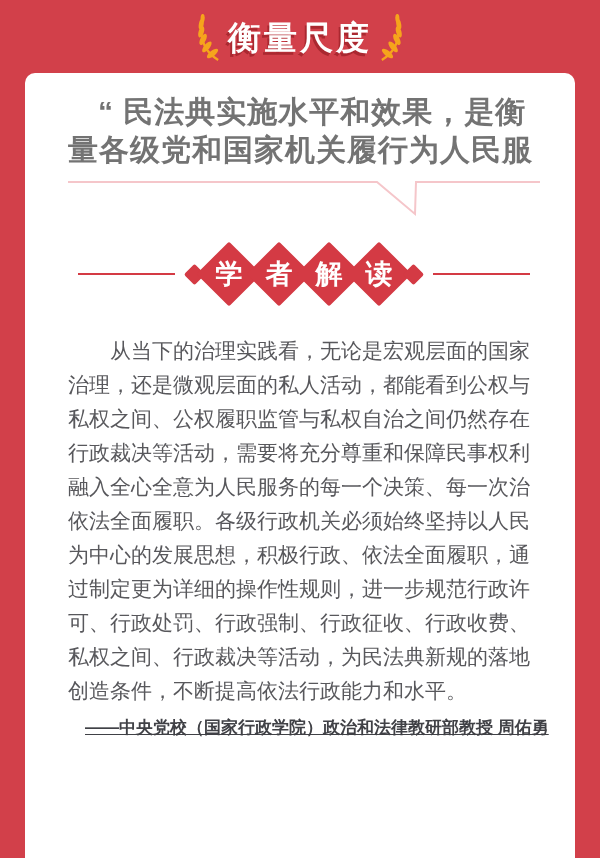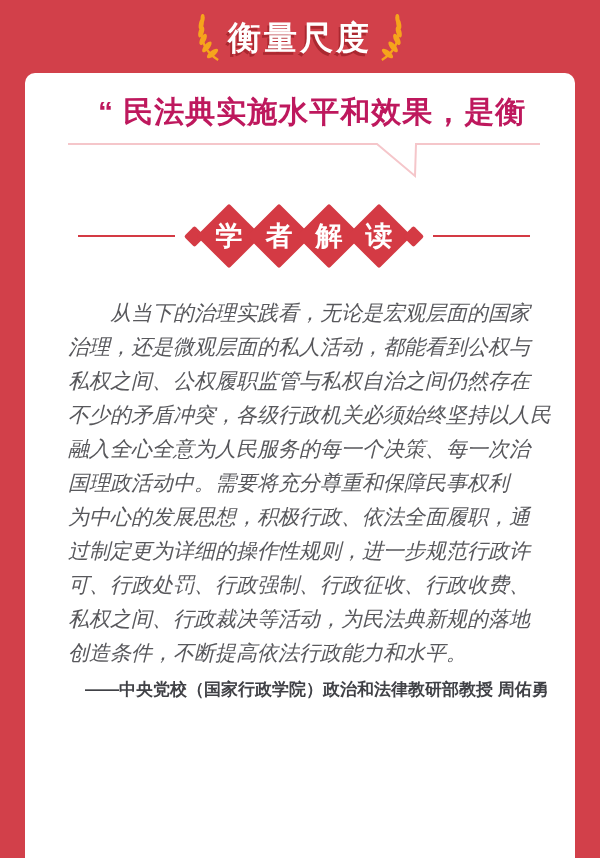--- a/index.html
+++ b/index.html
@@ -51,21 +51,21 @@
     border-radius: 10px 10px 0 0;
     box-sizing: border-box;
     padding: 0 35px 0 43px;
     overflow: hidden;
   }
 
   
   .quote {
     margin: 20px 0 0 0;
     padding: 0;
-    color: #be185d;
+    color: #737373;
     font-size: 30px;
     font-weight: 700;
     line-height: 38px;
     letter-spacing: 1px;
   }
   .quote-line { white-space: nowrap; }
   .quote-line:first-child { text-indent: 1em; }
 
   
   .bubble-line { display: block; margin-top: 12px; }
@@ -121,33 +121,33 @@
     font-weight: 700;
     line-height: 1;
   }
 
   
   .body-text {
     margin-top: 25px;
     color: #58585c;
     font-size: 21px;
     line-height: 34px;
-    font-style: italic;
   }
   .body-line { white-space: nowrap; }
 
   
   .footer-attrib {
     margin-top: 8px;
     padding-left: 17px;
     color: #404146;
     font-size: 17px;
     font-weight: 600;
     line-height: 24px;
     white-space: nowrap;
+    text-decoration: underline;
   }
 </style>
 </head>
 <body>
 
 <div class="page">
 
   <header class="top-banner">
     <div class="badge">
       <svg class="laurel left" viewBox="0 0 34 50" width="32" height="47" aria-hidden="true">
@@ -173,20 +173,21 @@
           <ellipse cx="14.5" cy="4.5" rx="4.6" ry="2.2" transform="rotate(-88 14.5 4.5)"></ellipse>
         </g>
       </svg>
     </div>
   </header>
 
   <main class="panel">
 
     <blockquote class="quote">
       <div class="quote-line">“ 民法典实施水平和效果，是衡</div>
+      <div class="quote-line">量各级党和国家机关履行为人民服</div>
     </blockquote>
 
     <svg class="bubble-line" viewBox="0 0 472 36" width="472" height="36" aria-hidden="true">
       <polyline points="0,1 309,1 347,33 348,1 472,1" fill="none" stroke="#f5c6ca" stroke-width="2"></polyline>
     </svg>
 
 
     <div class="section-header">
       <span class="hr-line"></span>
       <span class="diamond small"></span>
@@ -203,23 +204,23 @@
           <i>读</i>
         </span>
       <span class="diamond small"></span>
       <span class="hr-line"></span>
     </div>
 
     <article class="body-text">
       <div class="body-line">　　从当下的治理实践看，无论是宏观层面的国家</div>
       <div class="body-line">治理，还是微观层面的私人活动，都能看到公权与</div>
       <div class="body-line">私权之间、公权履职监管与私权自治之间仍然存在</div>
-      <div class="body-line">不少的矛盾冲突，各级行政机关必须始终坚持以人民</div>
+      <div class="body-line">行政裁决等活动，需要将充分尊重和保障民事权利</div>
       <div class="body-line">融入全心全意为人民服务的每一个决策、每一次治</div>
-      <div class="body-line">国理政活动中。需要将充分尊重和保障民事权利</div>
+      <div class="body-line">依法全面履职。各级行政机关必须始终坚持以人民</div>
       <div class="body-line">为中心的发展思想，积极行政、依法全面履职，通</div>
       <div class="body-line">过制定更为详细的操作性规则，进一步规范行政许</div>
       <div class="body-line">可、行政处罚、行政强制、行政征收、行政收费、</div>
       <div class="body-line">私权之间、行政裁决等活动，为民法典新规的落地</div>
       <div class="body-line">创造条件，不断提高依法行政能力和水平。</div>
     </article>
 
     <div class="footer-attrib">——中央党校（国家行政学院）政治和法律教研部教授 周佑勇</div>
 
   </main>

